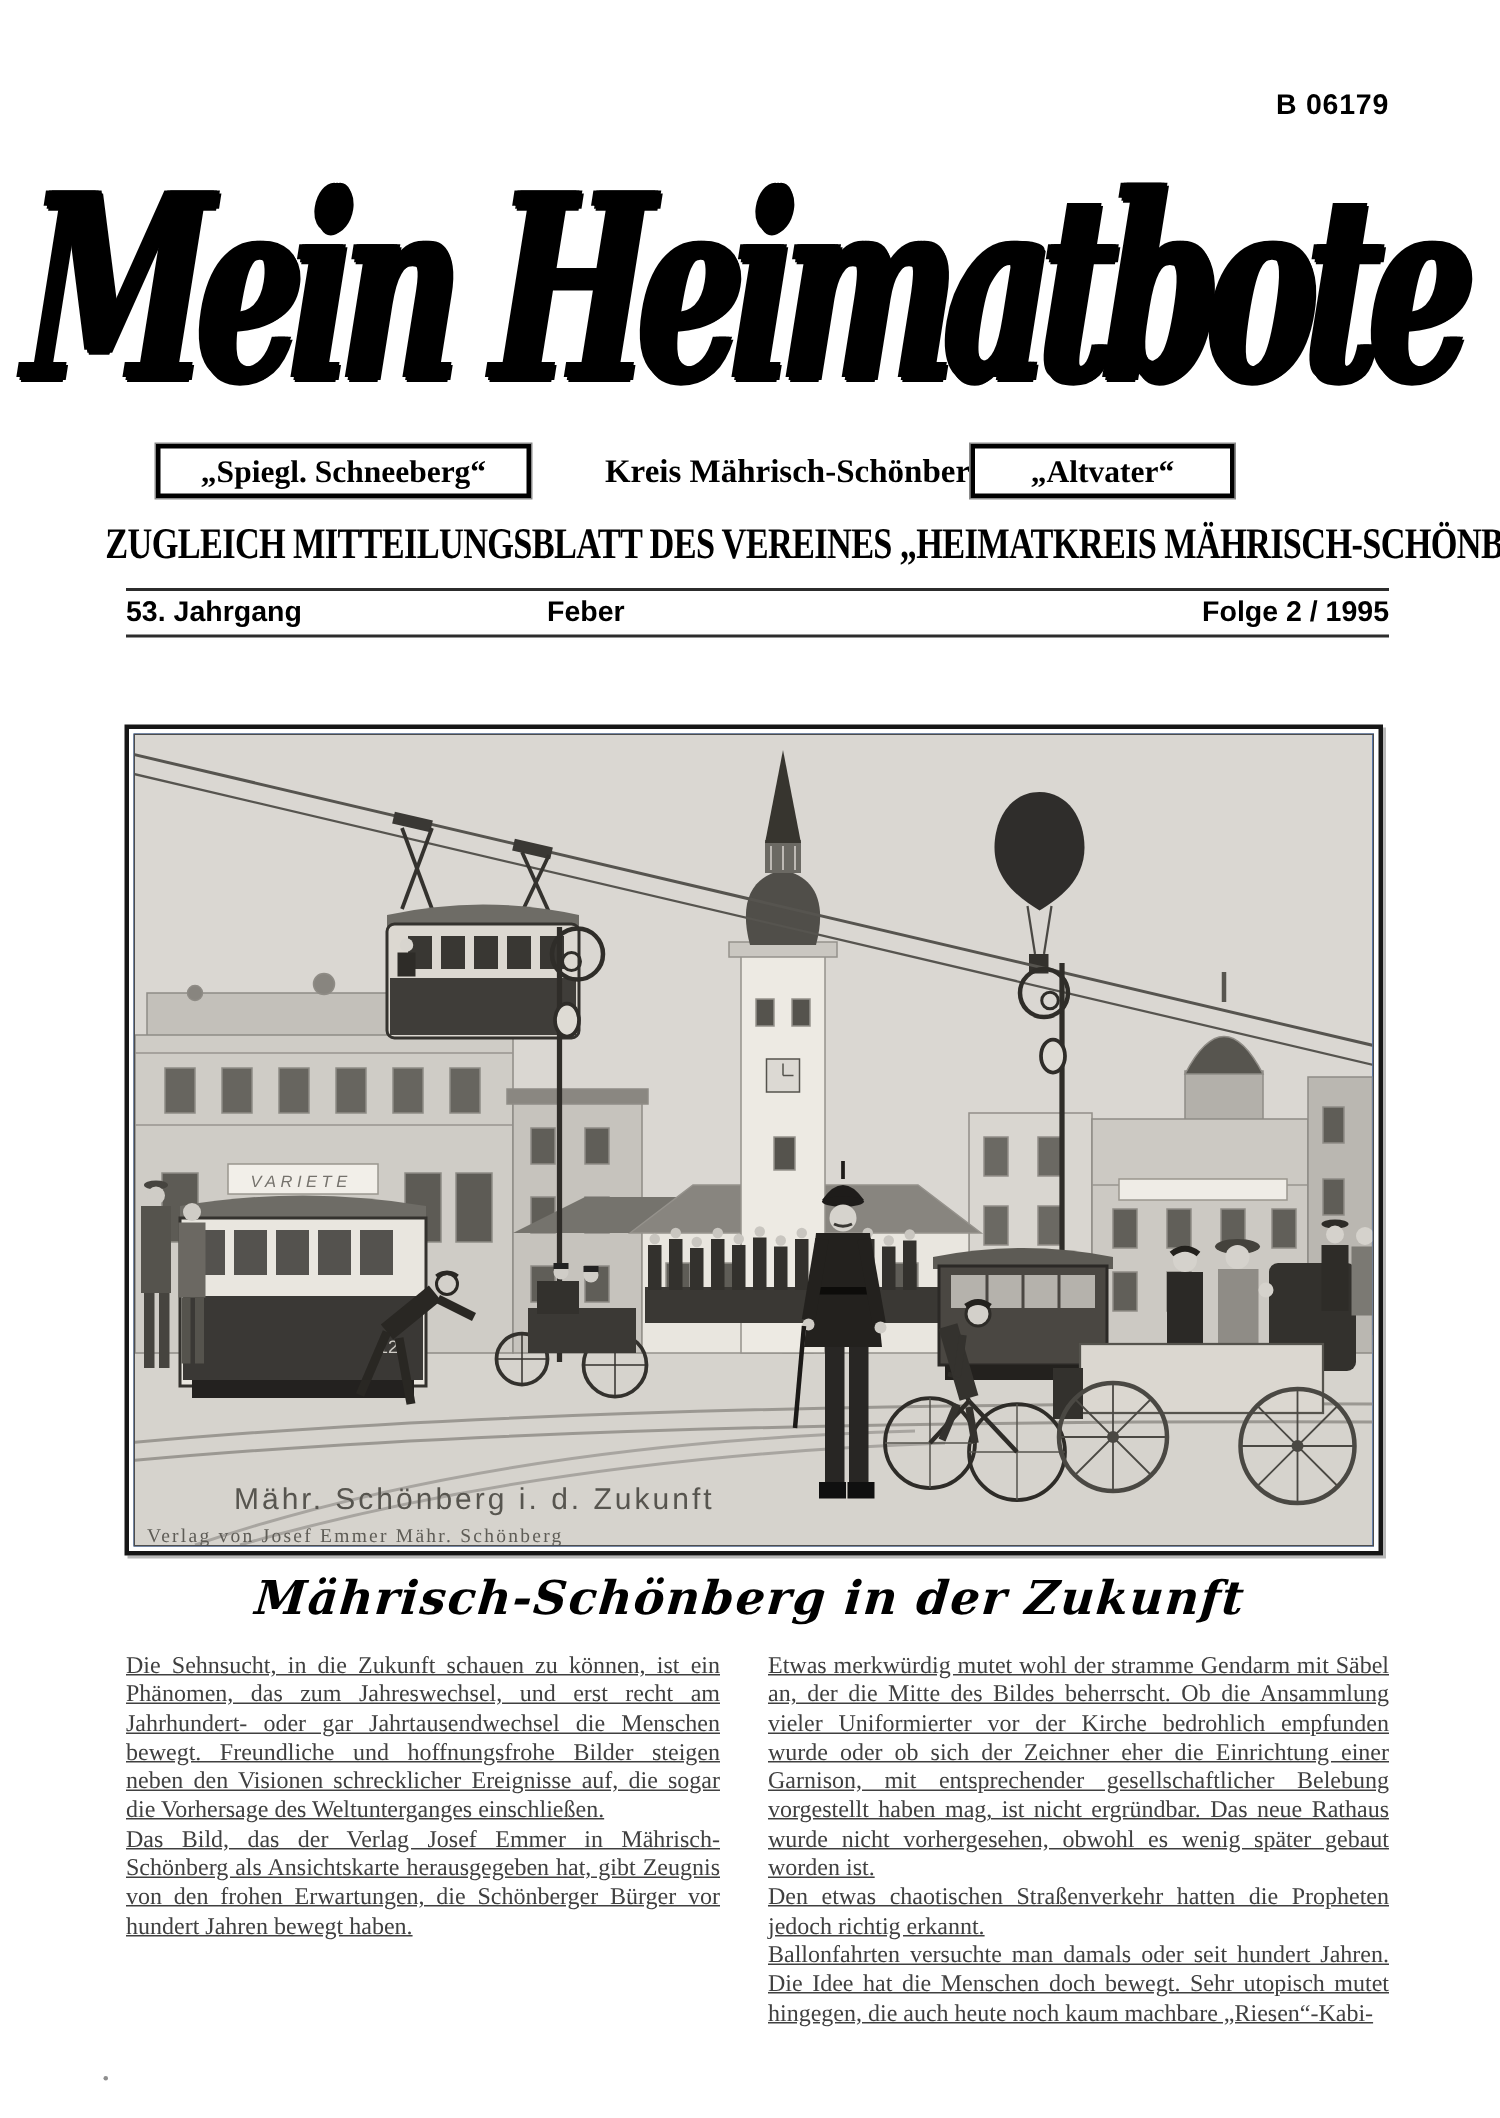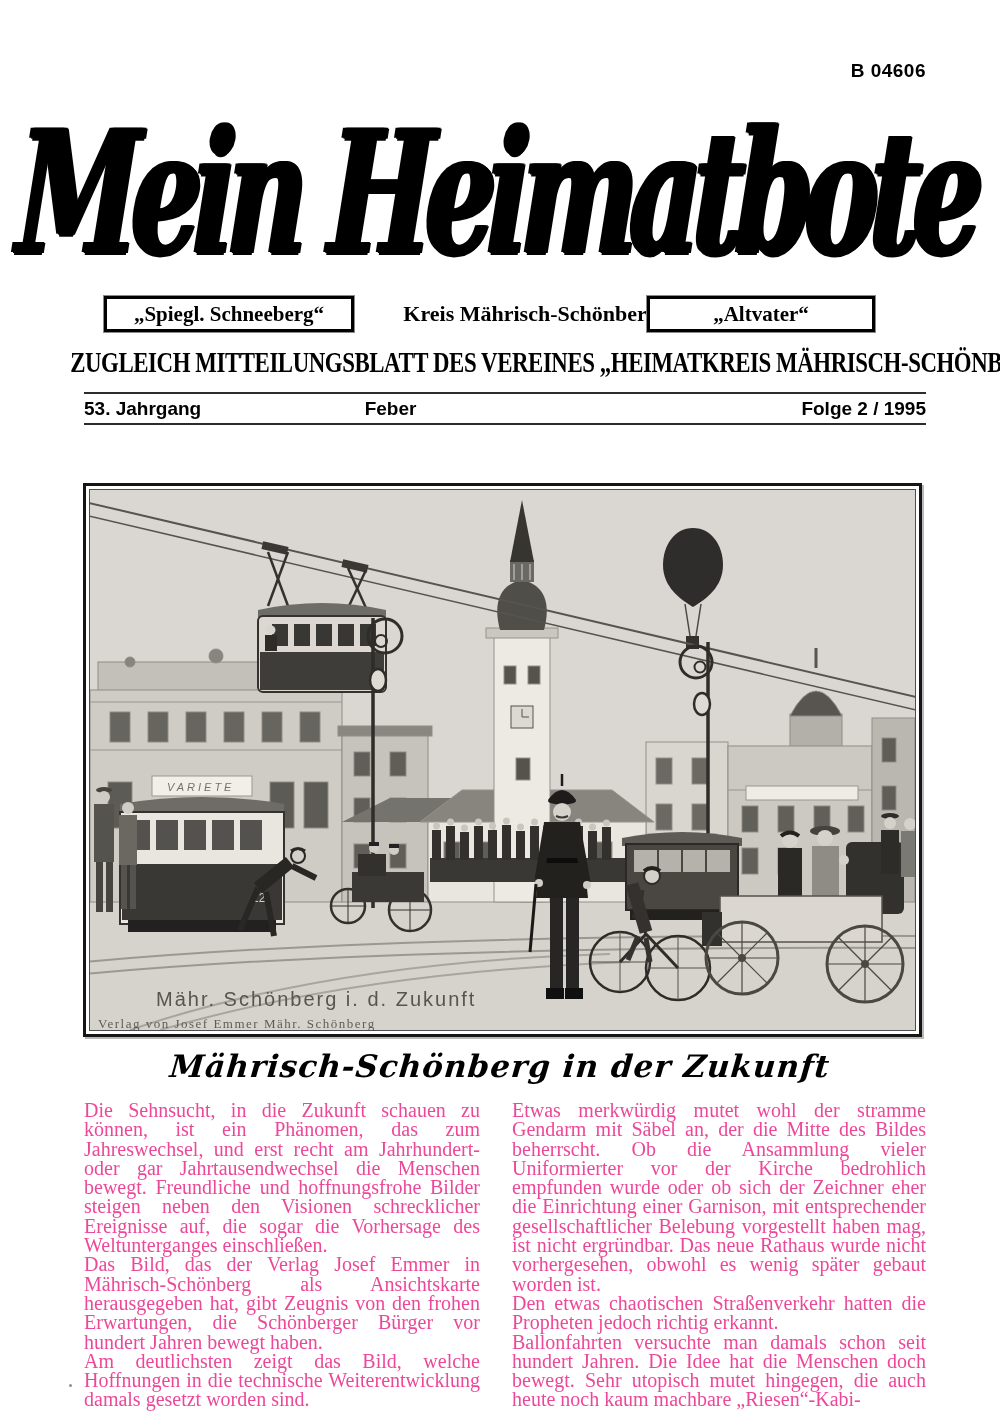--- a/index.html
+++ b/index.html
@@ -14,21 +14,21 @@
             font-family:"DejaVu Serif",serif;font-weight:bold;font-style:italic;
             font-size:110px;letter-spacing:-8px;color:#000;
             transform:scaleY(1.55) skewX(-3deg);transform-origin:center top;
             text-shadow:2px 0 #000,-2px 0 #000,0 1px #000,3px 1px #000,1px 2px #000;}
 
   
   .badge-box{position:absolute;top:296px;height:36px;border:3px solid #000;box-shadow:0 0 0 1px #8a8a8a;
              display:flex;align-items:center;justify-content:center;background:#fff;
              font-family:"Liberation Serif",serif;font-weight:bold;font-size:21px;box-sizing:border-box;}
   .badge-left{left:104px;width:250px;}
-  .badge-right{left:647px;width:228px;}
+  .badge-right{left:647px;width:176px;}
   .badge-center{position:absolute;top:296px;left:354px;width:353px;height:36px;display:flex;align-items:center;
                 justify-content:center;font-family:"Liberation Serif",serif;font-weight:bold;font-size:22px;}
 
   
   .subtitle{position:absolute;top:346px;left:0;width:1000px;text-align:center;}
   .subtitle-inner{display:inline-block;white-space:nowrap;transform:scale(.88,1.12);transform-origin:center top;
                   font-family:"Liberation Serif",serif;font-weight:bold;font-size:26px;letter-spacing:-.5px;}
 
   
   .rule{position:absolute;left:84px;width:842px;height:2px;background:#2c2c2c;}
@@ -43,34 +43,34 @@
   
   .postcard{position:absolute;left:83px;top:483px;width:839px;height:554px;border:3px solid #161616;
             background:#fff;box-sizing:border-box;padding:3px;box-shadow:2px 2px 0 #b9b9b9;}
   .postcard-inner{width:100%;height:100%;border:1px solid #4d4d4d;box-sizing:border-box;overflow:hidden;background:#3b82f6;}
   .postcard-inner svg{display:block;}
 
   
   .article-heading{position:absolute;top:1048px;left:0;width:1000px;text-align:center;
                    font-family:"DejaVu Serif",serif;font-style:italic;font-weight:bold;
                    font-size:31px;letter-spacing:1px;transform:skewX(-5deg);}
-  .col{position:absolute;top:1101px;font-family:"Liberation Serif",serif;font-size:20px;line-height:19.3px;
-       text-align:justify;color:#ec4899;hyphens:auto;-webkit-hyphens:auto;}
+  .col{position:absolute;top:1101px;font-family:"Liberation Serif",serif;font-size:16px;line-height:19.3px;
+       text-align:justify;color:#404040;hyphens:auto;text-decoration:underline;-webkit-hyphens:auto;}
   .col p{margin:0;}
   .col-left{left:84px;width:396px;}
   .col-right{left:512px;width:414px;}
 
   .scan-dot{position:absolute;left:69px;top:1384px;width:3px;height:3px;background:#8e8e8e;border-radius:50%;}
 </style>
 </head>
 <body>
 
 <div class="page">
 
-  <div class="code">B 04606</div>
+  <div class="code">B 06179</div>
 
   <div class="masthead">Mein Heimatbote</div>
 
   <div class="badge-box badge-left">„Spiegl. Schneeberg“</div>
   <div class="badge-center">Kreis Mährisch-Schönberg</div>
   <div class="badge-box badge-right">„Altvater“</div>
 
   <div class="subtitle">
     <span class="subtitle-inner">ZUGLEICH MITTEILUNGSBLATT DES VEREINES „HEIMATKREIS MÄHRISCH-SCHÖNBERG e.V.“</span>
   </div>
@@ -415,22 +415,21 @@
         <text x="8" y="538" font-family="Liberation Serif, serif" font-size="13" letter-spacing="1.5" fill="#5e5c56">Verlag von Josef Emmer Mähr. Schönberg</text>
       </svg>
     </div>
   </div>
 
   <div class="article-heading">Mährisch-Schönberg in der Zukunft</div>
 
   <div class="col col-left">
     <p>Die Sehnsucht, in die Zukunft schauen zu können, ist ein Phänomen, das zum Jahreswechsel, und erst recht am Jahrhundert- oder gar Jahrtausendwechsel die Menschen bewegt. Freundliche und hoffnungsfrohe Bilder steigen neben den Visionen schrecklicher Ereignisse auf, die sogar die Vorhersage des Weltunterganges einschließen.</p>
     <p>Das Bild, das der Verlag Josef Emmer in Mährisch-Schönberg als Ansichtskarte herausgegeben hat, gibt Zeugnis von den frohen Erwartungen, die Schönberger Bürger vor hundert Jahren bewegt haben.</p>
-    <p>Am deutlichsten zeigt das Bild, welche Hoffnungen in die technische Weiterentwicklung damals gesetzt worden sind.</p>
   </div>
   <div class="col col-right">
     <p>Etwas merkwürdig mutet wohl der stramme Gendarm mit Säbel an, der die Mitte des Bildes beherrscht. Ob die Ansammlung vieler Uniformierter vor der Kirche bedrohlich empfunden wurde oder ob sich der Zeichner eher die Einrichtung einer Garnison, mit entsprechender gesellschaftlicher Belebung vorgestellt haben mag, ist nicht ergründbar. Das neue Rathaus wurde nicht vorhergesehen, obwohl es wenig später gebaut worden ist.</p>
     <p>Den etwas chaotischen Straßenverkehr hatten die Propheten jedoch richtig erkannt.</p>
-    <p>Ballonfahrten versuchte man damals schon seit hundert Jahren. Die Idee hat die Menschen doch bewegt. Sehr utopisch mutet hingegen, die auch heute noch kaum machbare „Riesen“-Kabi-</p>
+    <p>Ballonfahrten versuchte man damals oder seit hundert Jahren. Die Idee hat die Menschen doch bewegt. Sehr utopisch mutet hingegen, die auch heute noch kaum machbare „Riesen“-Kabi-</p>
   </div>
 
   <div class="scan-dot"></div>
 </div>
 
 </body></html>

